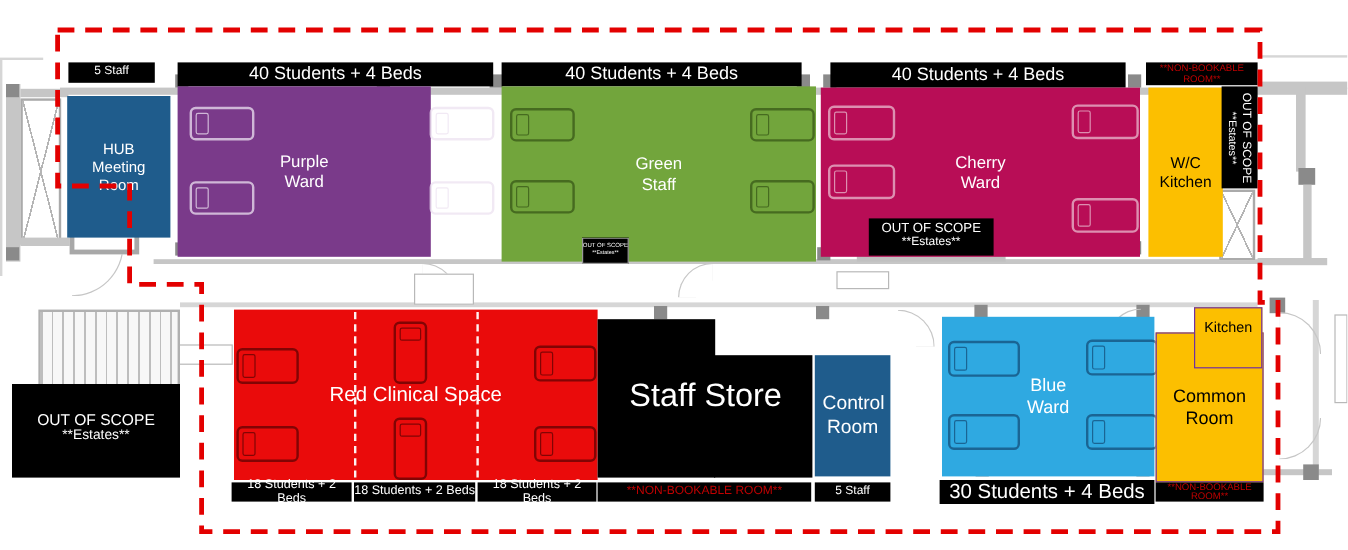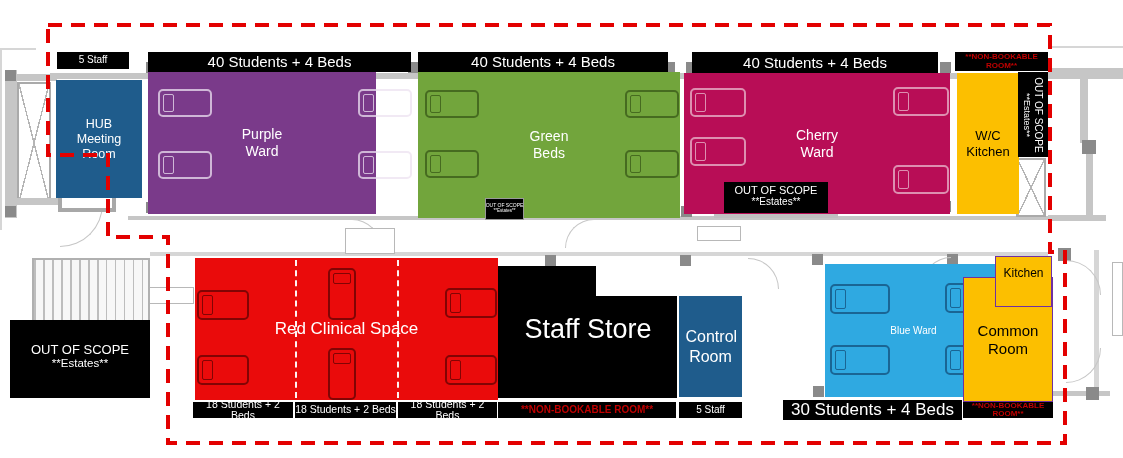--- a/index.html
+++ b/index.html
@@ -21,21 +21,21 @@
   .arc-tl{border-right:none;border-bottom:none;border-radius:100% 0 0 0;}
   .arc-tr{border-left:none;border-bottom:none;border-radius:0 100% 0 0;}
   .arc-br{border-left:none;border-top:none;border-radius:0 0 100% 0;}
   .frame{position:absolute;background:#c0c0c0;}
   
   .room{position:absolute;display:flex;align-items:center;justify-content:center;
         text-align:center;color:#fff;line-height:1.2;}
   .room .nm{width:80px;}
   .bar{position:absolute;background:#000;color:#fff;display:flex;align-items:center;
        justify-content:center;text-align:center;font-size:15px;line-height:1.05;}
-  .red-txt{color:#c00000;font-weight:bold;}
+  .red-txt{color:#c00000;font-weight:normal;}
   .purple-room{background:#7a3a8a;--bc:rgba(236,226,240,.75);}
   .green-room{background:#72a53c;--bc:rgba(35,60,10,.55);}
   .cherry-room{background:#b80d56;--bc:rgba(245,230,236,.6);}
   .dkblue{background:#1f5c8c;}
   .blue-room{background:#2fa9e1;--bc:rgba(10,45,85,.55);}
   .yellow-room{background:#fcbf00;color:#000;}
   .red-room{background:#ea0b0b;--bc:rgba(60,0,0,.6);}
   .black-room{position:absolute;background:#000;}
   
   .bed{position:absolute;border:2px solid var(--bc);border-radius:5px;}
@@ -119,21 +119,21 @@
       <span>5 Staff</span>
     </div>
 
     <div class="room dkblue" style="left:56px;top:80px;width:86px;height:118px;font-size:12.5px;">
       <div class="nm" style="width:60px;">HUB Meeting Room</div>
     </div>
 
     <div class="bar" style="left:148px;top:52px;width:263px;height:20px;">
       <span>40 Students + 4 Beds</span>
     </div>
-    <div class="room purple-room" style="left:148px;top:72px;width:228px;height:142px;font-size:14px;">
+    <div class="room purple-room" style="left:148px;top:72px;width:211px;height:142px;font-size:14px;">
       <div class="bed" style="left:10px;top:17px;width:50px;height:24px;">
           <span class="pillow"></span>
         </div>
       <div class="bed" style="left:10px;top:79px;width:50px;height:24px;">
           <span class="pillow"></span>
         </div>
       <div class="bed" style="left:210px;top:17px;width:50px;height:24px;">
           <span class="pillow"></span>
         </div>
       <div class="bed" style="left:210px;top:79px;width:50px;height:24px;">
@@ -151,21 +151,21 @@
         </div>
       <div class="bed" style="left:7px;top:78px;width:50px;height:24px;">
           <span class="pillow"></span>
         </div>
       <div class="bed" style="left:207px;top:18px;width:50px;height:24px;">
           <span class="pillow"></span>
         </div>
       <div class="bed" style="left:207px;top:78px;width:50px;height:24px;">
           <span class="pillow"></span>
         </div>
-      <div class="nm" style="width:60px;">Green Beds</div>
+      <div class="nm" style="width:60px;">Green Staff</div>
     </div>
 
     <div class="bar" style="left:692px;top:52px;width:246px;height:21px;">
       <span>40 Students + 4 Beds</span>
     </div>
     <div class="room cherry-room" style="left:684px;top:73px;width:266px;height:141px;font-size:14px;">
       <div class="bed" style="left:6px;top:15px;width:52px;height:25px;">
           <span class="pillow"></span>
         </div>
       <div class="bed" style="left:6px;top:64px;width:52px;height:25px;">
@@ -239,21 +239,21 @@
     </div>
 
     <div class="black-room" style="left:498px;top:266px;width:98px;height:132px;"></div>
     <div class="black-room" style="left:595px;top:296px;width:82px;height:102px;"></div>
     <div class="abs" style="left:498px;top:314px;width:180px;text-align:center;color:#fff;font-size:27px;z-index:6;"><span>Staff Store</span></div>
 
     <div class="room dkblue" style="left:679px;top:296px;width:63px;height:101px;font-size:16px;">
       <div class="nm" style="width:50px;">Control Room</div>
     </div>
 
-    <div class="room blue-room" style="left:825px;top:264px;width:177px;height:133px;font-size:10px;">
+    <div class="room blue-room" style="left:785px;top:264px;width:177px;height:133px;font-size:15px;">
       <div class="bed" style="left:5px;top:20px;width:56px;height:26px;">
           <span class="pillow"></span>
         </div>
       <div class="bed" style="left:5px;top:81px;width:56px;height:26px;">
           <span class="pillow"></span>
         </div>
       <div class="bed" style="left:120px;top:19px;width:56px;height:26px;">
           <span class="pillow"></span>
         </div>
       <div class="bed" style="left:120px;top:81px;width:56px;height:26px;">

